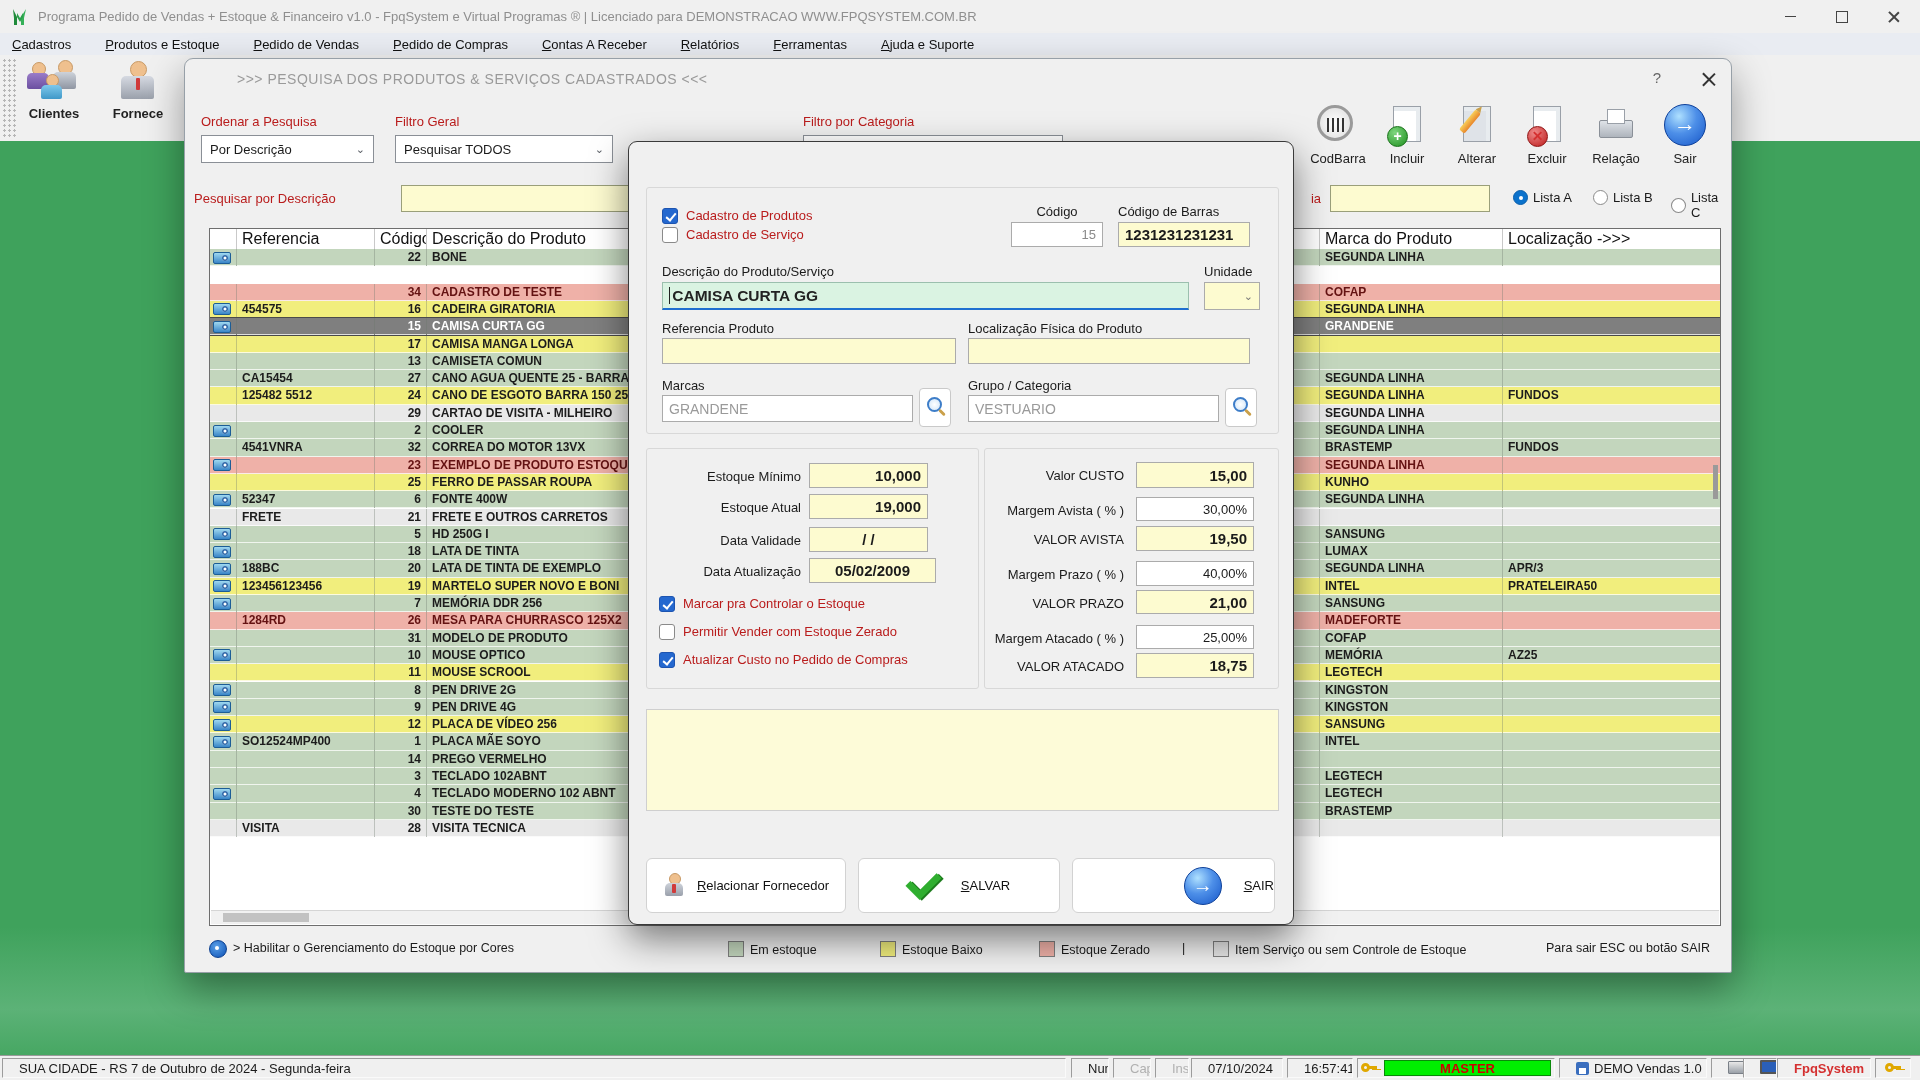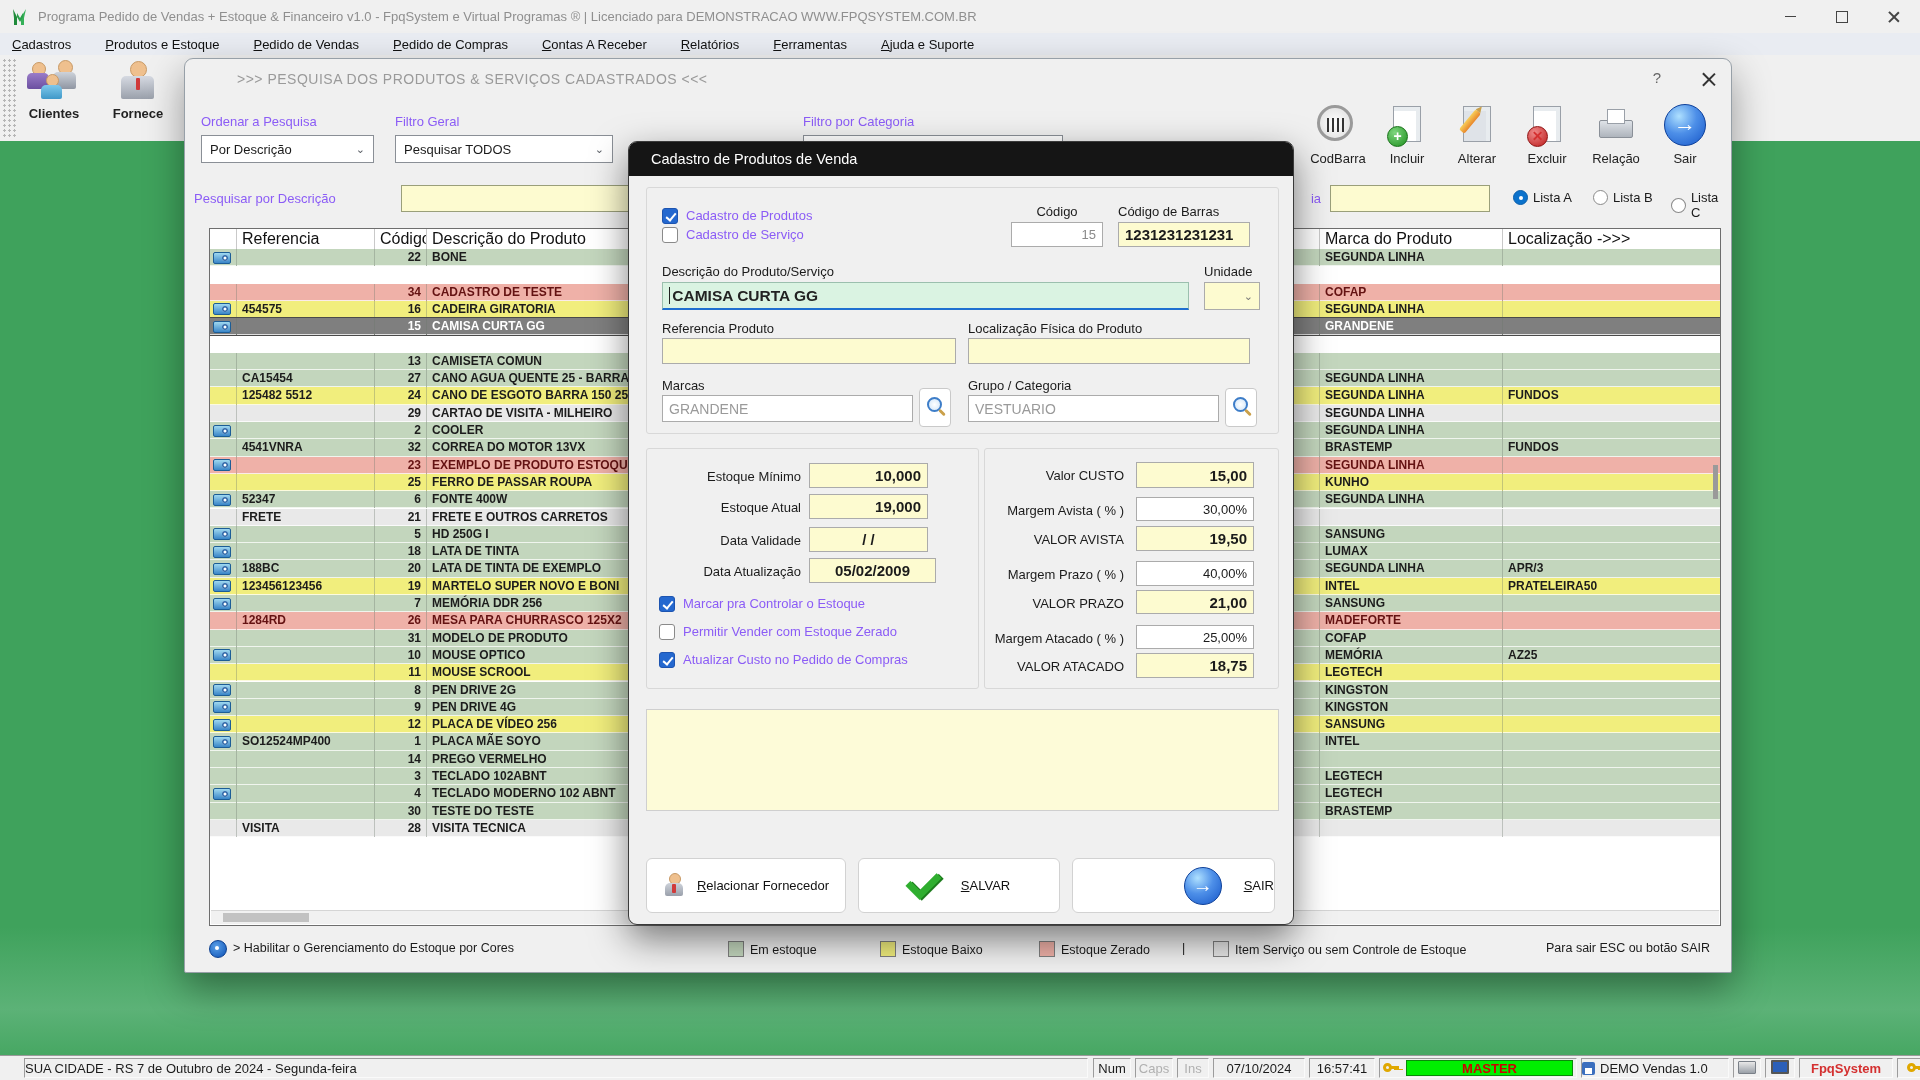--- a/index.html
+++ b/index.html
@@ -39,21 +39,21 @@
 
   
   .child{left:184px;top:58px;width:1546px;height:913px;background:#f0f0f0;
          border:1px solid #97a0a8;border-radius:9px 9px 2px 2px;box-shadow:0 16px 38px rgba(0,0,0,.38);}
   .child-title{left:52px;top:12px;font-size:14px;color:#9a9a9a;letter-spacing:.5px;}
   .child-help{left:1460px;top:10px;font-size:15px;color:#666;width:24px;text-align:center;}
   .child-close{left:1516px;top:12px;width:16px;height:16px;position:absolute;}
   .child-close::before,.child-close::after{content:"";position:absolute;left:7px;top:0;width:1.5px;height:17px;background:#333;}
   .child-close::before{transform:rotate(45deg);} .child-close::after{transform:rotate(-45deg);}
 
-  .lbl{font-size:13px;color:#8b5cf6;white-space:nowrap;}
+  .lbl{font-size:13px;color:#b91c1c;white-space:nowrap;}
   .combo{background:#fff;border:1px solid #8a8f96;font-size:13px;display:flex;align-items:center;
          padding:0 8px;box-sizing:border-box;}
   .combo .chev{margin-left:auto;color:#5a5f66;font-size:11px;}
   .yfield{background:#fdfbd0;border:1px solid #9a9f7a;box-sizing:border-box;}
 
   .radio{width:15px;height:15px;border-radius:50%;background:#fff;border:1px solid #8a8a8a;box-sizing:border-box;position:relative;}
   .radio.sel{background:#0b72cc;border-color:#0b5faa;}
   .radio.sel::after{content:"";position:absolute;left:4.5px;top:4.5px;width:4px;height:4px;border-radius:50%;background:#fff;}
   .rlabel{font-size:13px;margin-left:5px;}
   .listrow{display:flex;align-items:center;position:absolute;}
@@ -150,21 +150,21 @@
          transform:rotate(-45deg);margin-right:22px;margin-top:-8px;filter:drop-shadow(1px 2px 0 #1a7a1a);}
   .minperson{position:relative;width:22px;height:26px;margin-right:12px;}
   .minperson .head{left:6px;top:0;width:10px;height:10px;}
   .minperson .bodyp{left:2px;top:10px;width:18px;height:13px;background:linear-gradient(#cdd2da,#9aa0ab);}
   .minperson .tie{left:9px;top:11px;}
   .dlg-bluecircle{width:36px;height:36px;margin-right:22px;line-height:34px;font-size:20px;}
 
   
   .statusbar{left:0;top:1055px;width:1920px;height:25px;background:#f0f0f0;border-top:1px solid #9a9a9a;}
   .panel{position:absolute;top:2px;height:20px;border:1px solid;border-color:#9c9c9c #fafafa #fafafa #9c9c9c;
-         font-size:13px;line-height:19px;padding:0 0;box-sizing:border-box;white-space:nowrap;overflow:hidden;margin-left:22px;}
+         font-size:13px;line-height:19px;padding:0 16px;box-sizing:border-box;white-space:nowrap;overflow:hidden;}
   .dim{color:#b0b0b0;}
   .masterbox{position:absolute;left:26px;top:1px;right:3px;bottom:1px;background:#00ef00;
              border:1px solid #0a8a0a;color:#cf0000;font-weight:bold;text-align:center;font-size:13px;line-height:16px;}
   .keyicon{position:absolute;left:3px;top:2px;width:16px;height:14px;}
   .keyicon::before{content:"";position:absolute;left:0;top:2px;width:9px;height:9px;border-radius:50%;border:3px solid #e0a800;box-sizing:border-box;}
   .keyicon::after{content:"";position:absolute;left:8px;top:5px;width:8px;height:3px;background:#e0a800;box-shadow:5px 2px 0 -1px #e0a800,2px 2px 0 -1px #e0a800;}
   .disk{display:inline-block;width:13px;height:13px;background:#3a6ebe;border-radius:2px;position:relative;vertical-align:-2px;margin-right:5px;}
   .disk::after{content:"";position:absolute;left:3px;top:6px;width:7px;height:6px;background:#fff;}
   .sprinter{display:inline-block;width:16px;height:11px;background:linear-gradient(#e8e8e8,#9aa0a8);border:1px solid #7a8088;border-radius:1px;vertical-align:-1px;}
   .smonitor{display:inline-block;width:14px;height:10px;background:#2b5fb8;border:2px solid #555;border-radius:1px;vertical-align:-1px;}
@@ -351,20 +351,28 @@
         <div class="trow sel" style="top: 69.2px;">
           <div class="td" style="left: 0px; width: 27px;">
             <span class="cam"></span>
           </div>
           <div class="td" style="left: 27px; width: 138px;"></div>
           <div class="td num" style="left: 165px; width: 52px;">15</div>
           <div class="td" style="left: 217px; width: 893px;">CAMISA CURTA GG</div>
           <div class="td" style="left: 1110px; width: 183px;">GRANDENE</div>
           <div class="td" style="left: 1293px; width: 217px; border-right: none;"></div>
         </div>
+        <div class="trow yellow" style="top: 86.5px;">
+          <div class="td" style="left: 0px; width: 27px;"></div>
+          <div class="td" style="left: 27px; width: 138px;"></div>
+          <div class="td num" style="left: 165px; width: 52px;">17</div>
+          <div class="td" style="left: 217px; width: 893px;">CAMISA MANGA LONGA</div>
+          <div class="td" style="left: 1110px; width: 183px;"></div>
+          <div class="td" style="left: 1293px; width: 217px; border-right: none;"></div>
+        </div>
         <div class="trow green" style="top: 103.8px;">
           <div class="td" style="left: 0px; width: 27px;"></div>
           <div class="td" style="left: 27px; width: 138px;"></div>
           <div class="td num" style="left: 165px; width: 52px;">13</div>
           <div class="td" style="left: 217px; width: 893px;">CAMISETA COMUN</div>
           <div class="td" style="left: 1110px; width: 183px;"></div>
           <div class="td" style="left: 1293px; width: 217px; border-right: none;"></div>
         </div>
         <div class="trow green" style="top: 121.1px;">
           <div class="td" style="left: 0px; width: 27px;"></div>
@@ -623,21 +631,20 @@
     <span class="legend-item" style="left:519px;"><span class="sw" id="sw0" style="background: rgb(195, 214, 189);"></span><span>Em estoque</span></span>
     <span class="legend-item" style="left:671px;"><span class="sw" id="sw1" style="background: rgb(241, 238, 125);"></span><span>Estoque Baixo</span></span>
     <span class="legend-item" style="left:830px;"><span class="sw" id="sw2" style="background: rgb(239, 177, 168);"></span><span>Estoque Zerado</span></span>
     <span class="legend-item" style="left:973px;">|</span>
     <span class="legend-item" style="left:1004px;"><span class="sw" id="sw3" style="background: rgb(230, 230, 230);"></span><span>Item Serviço ou sem Controle de Estoque</span></span>
     <span class="legend-item" style="left:1337px;">Para sair ESC ou botão SAIR</span>
   </div>
 </div>
 
 <div class="abs dialog">
-  <div class="dtitle">Cadastro de Produtos de Venda</div>
 
   <div class="group" style="left:17px;top:45px;width:631px;height:245px;"></div>
 
   <div class="abs" style="left:33px;top:64px;">
     <span class="cb on"></span><span class="lbl">Cadastro de Produtos</span>
   </div>
   <div class="abs" style="left:33px;top:83px;">
     <span class="cb"></span><span class="lbl">Cadastro de Serviço</span>
   </div>
 

